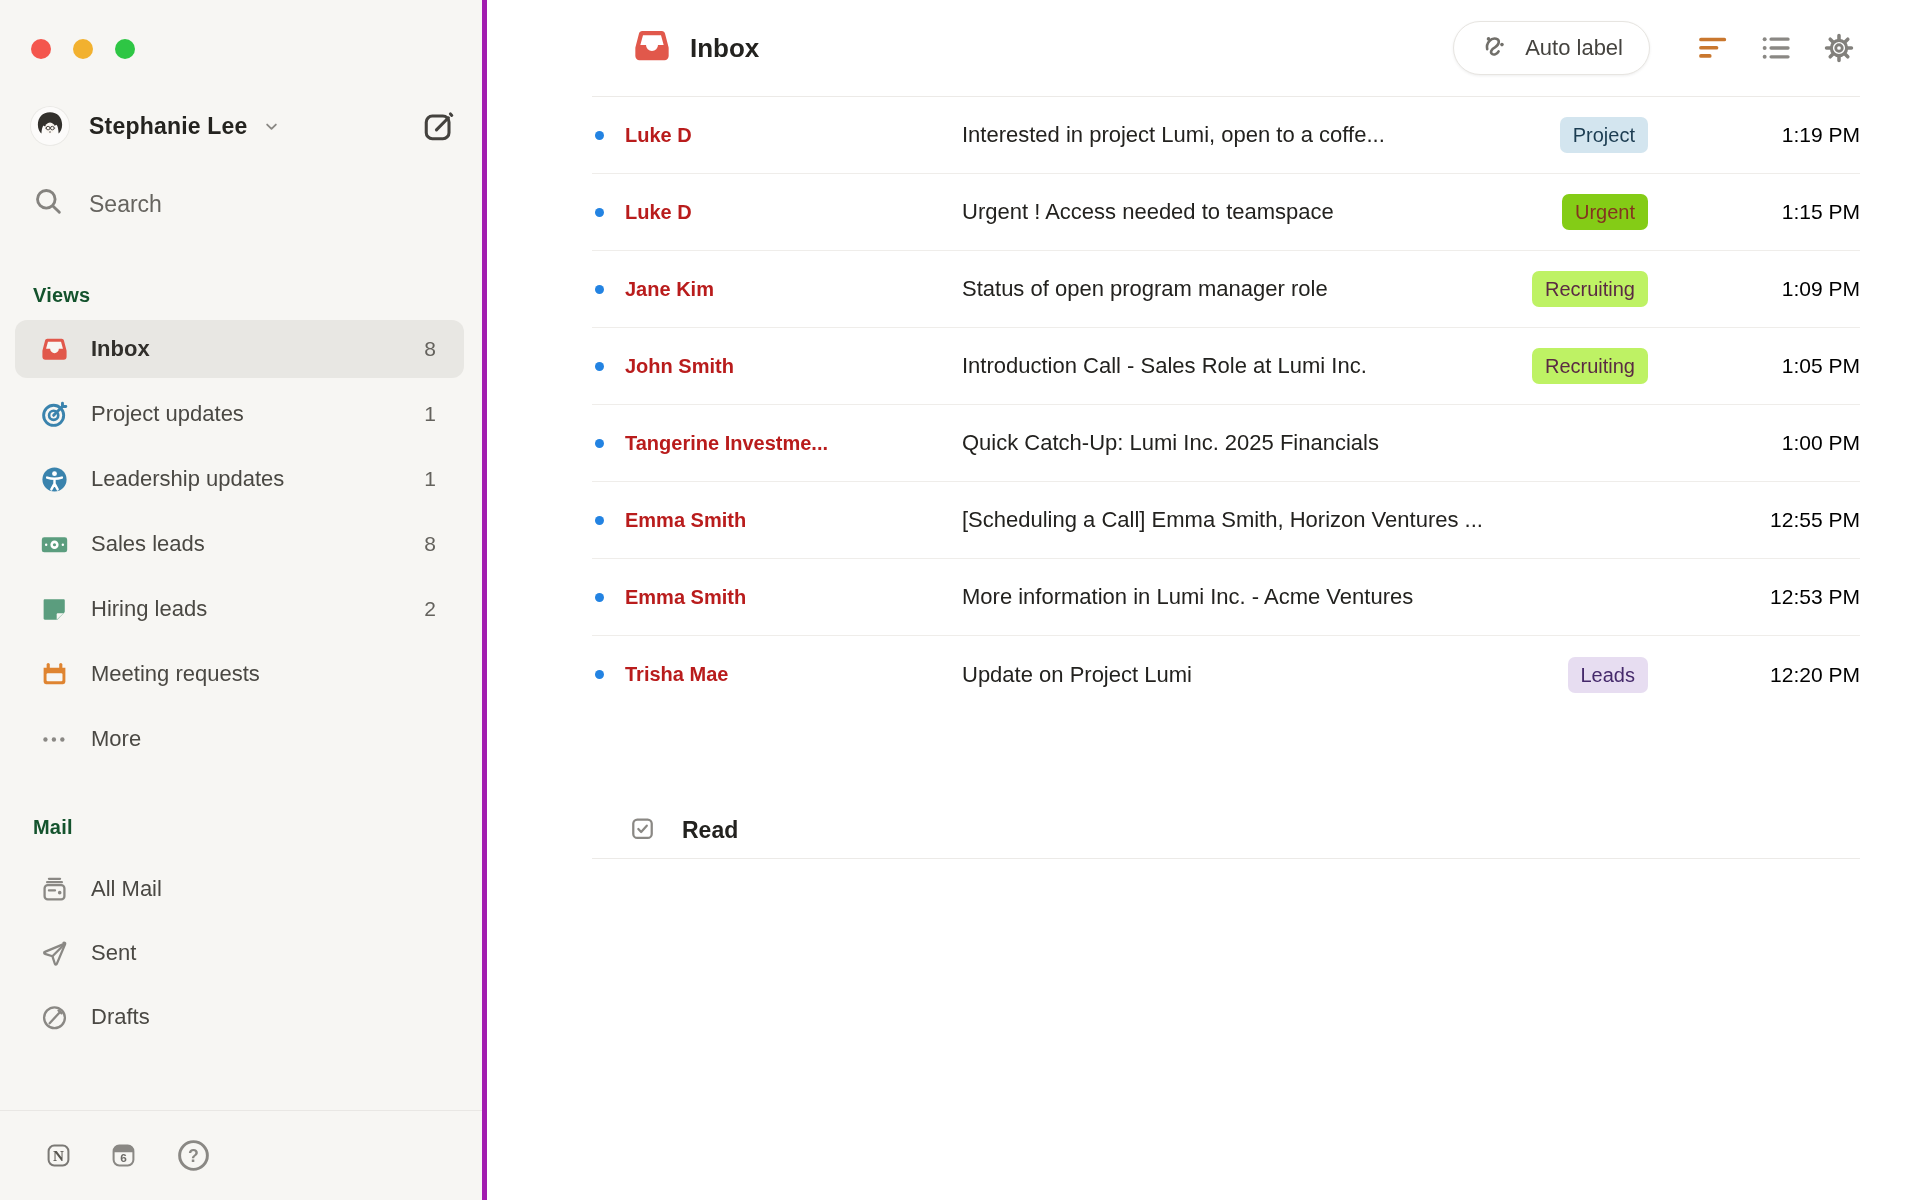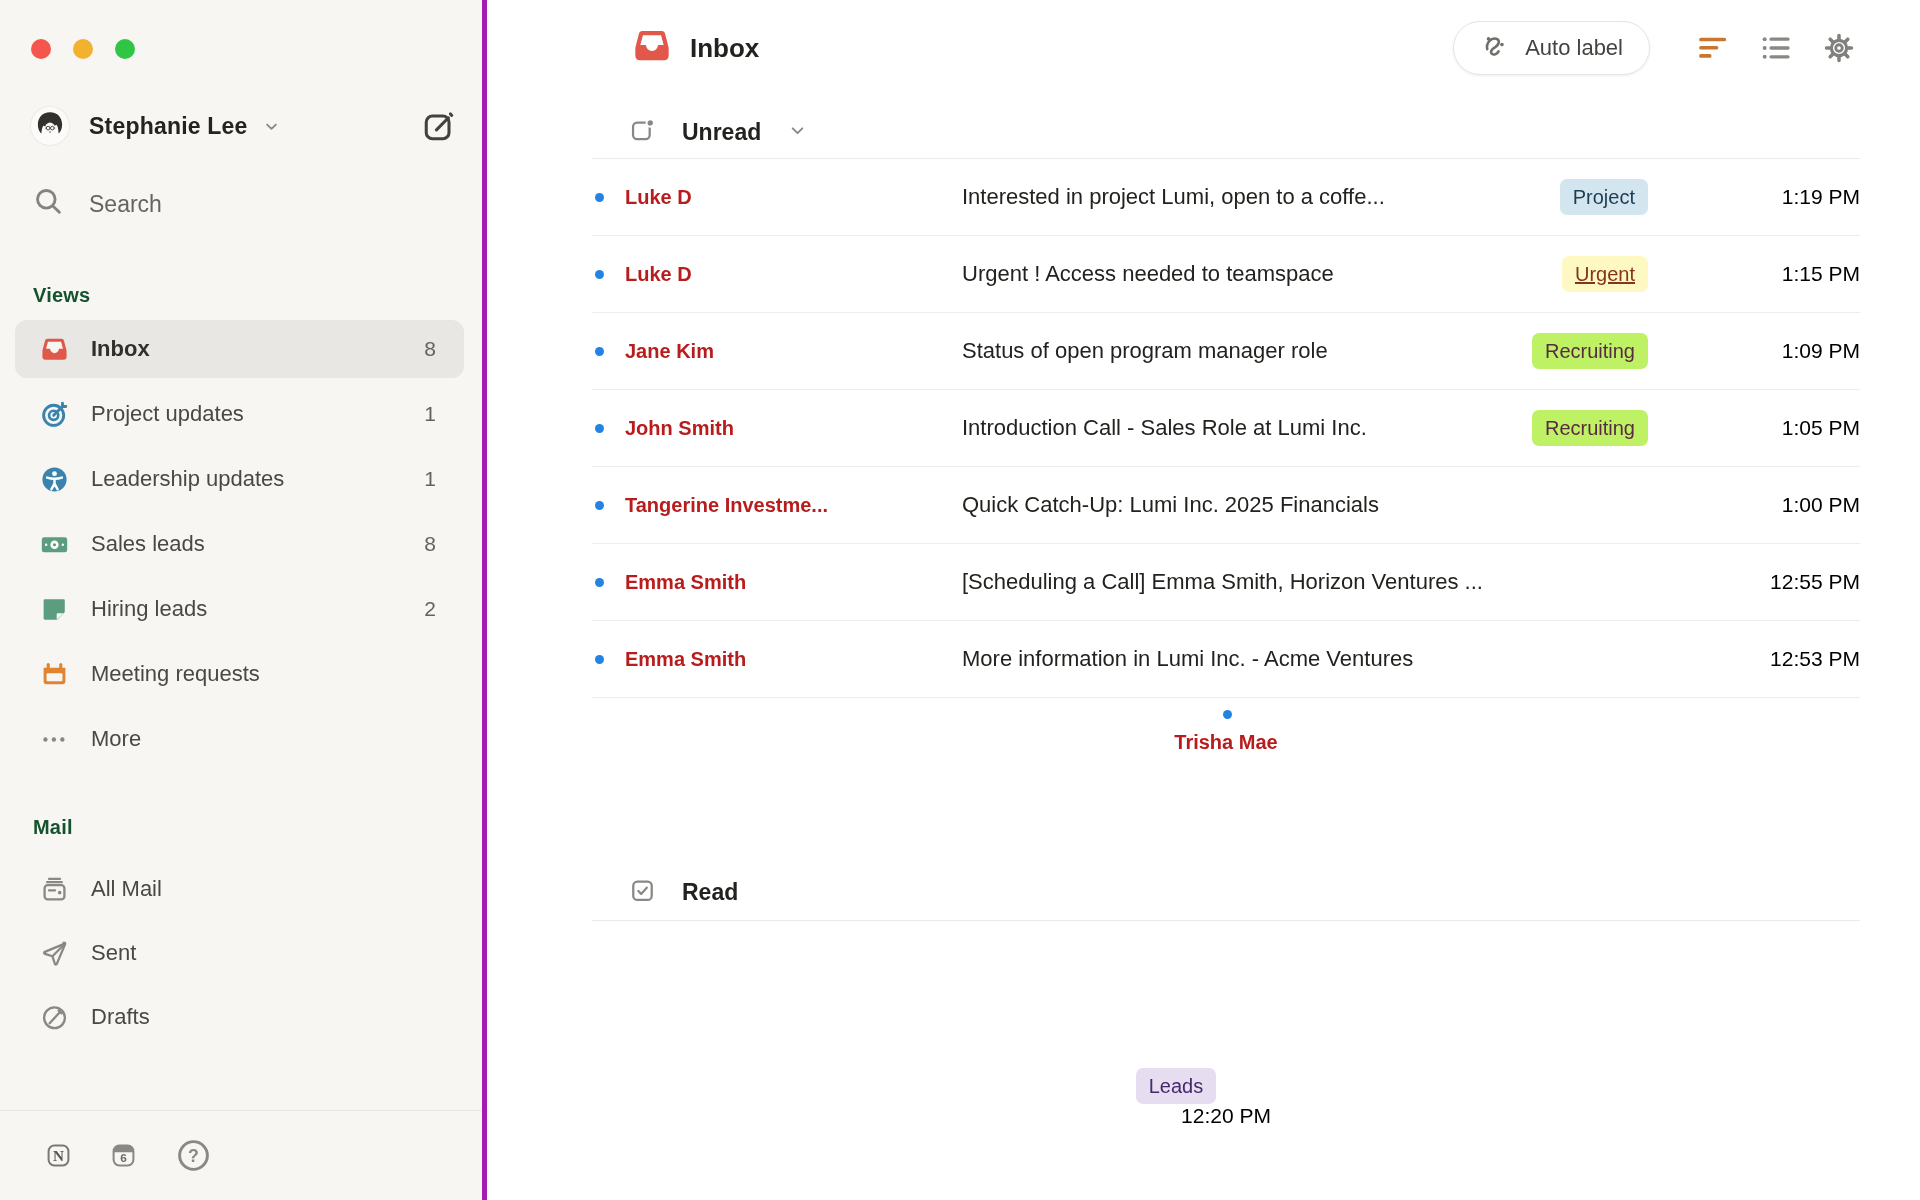--- a/index.html
+++ b/index.html
@@ -46,28 +46,28 @@
   .page-title { margin-left:18px; font-size:26px; font-weight:700; color:#23221f; }
   .auto-label-btn { margin-left:auto; display:flex; align-items:center; gap:14px; height:54px; padding:0 26px; background:#fff; border:1px solid #e7e5e1; border-radius:28px; box-shadow:0 1px 3px rgba(0,0,0,.07); font-size:22px; font-weight:500; color:#45433f; cursor:pointer; }
   .header-icons { display:flex; align-items:center; gap:29px; margin-left:46px; }
   .icon-btn { display:flex; cursor:pointer; }
 
   .group-header { display:flex; align-items:center; gap:26px; height:52px; margin:10px 64px 0 142px; cursor:pointer; }
   .group-title { font-size:23px; font-weight:700; color:#23221f; }
 
   .email-list { margin:0 60px 0 105px; border-top:1px solid #eceae7; }
   .email-row { display:flex; align-items:center; height:77px; border-bottom:1px solid #efedea; cursor:pointer; }
-  .email-row:last-child { border-bottom:none;flex-direction:column; }
+  .email-row:last-child { border-bottom:none; }
   .dot-col { flex:0 0 33px; padding-left:3px; display:flex; align-items:center; }
   .unread-dot { width:9px; height:9px; border-radius:50%; background:#2383e2; }
   .sender { flex:0 0 337px; font-size:20px; font-weight:700; color:#b91c1c; white-space:nowrap; overflow:hidden; }
   .subject { flex:1 1 auto; font-size:22px; color:#23221f; white-space:nowrap; overflow:hidden; padding-right:20px; }
   .badge { flex:0 0 auto; margin-right:100px; padding:5px 13px; border-radius:7px; font-size:20px; font-weight:500; line-height:1.3; }
   .badge-blue   { background:#d3e5ef; color:#1c3d52; }
-  .badge-red    { background:#fef9c3; color:#84341f;text-decoration:underline; }
+  .badge-red    { background:#84cc16; color:#84341f; }
   .badge-pink   { background:#bef264; color:#5a2a43; }
   .badge-purple { background:#e7ddf1; color:#45296b; }
   .time { flex:0 0 112px; text-align:right; font-size:21px; color:#000000; white-space:nowrap; }
 
   .read-header { display:flex; align-items:center; gap:26px; height:56px; margin:90px 60px 0 105px; padding-left:37px; border-bottom:1px solid #eceae7; cursor:pointer; }
 </style>
 </head>
 <body>
 
 <div class="app">
@@ -308,34 +308,20 @@
             <g stroke="#82807c" stroke-width="2.5" stroke-linecap="round">
               <path d="M17.2 12h3.6M12 17.2v3.6M6.8 12H3.2M12 6.8V3.2M15.7 15.7l2.5 2.5M8.3 15.7l-2.5 2.5M8.3 8.3 5.8 5.8M15.7 8.3l2.5-2.5"></path>
             </g>
             <circle cx="12" cy="12" r="5.4" fill="#fff" stroke="#82807c" stroke-width="2.2"></circle>
             <circle cx="12" cy="12" r="2.3" fill="none" stroke="#82807c" stroke-width="2"></circle>
           </svg>
         </span>
       </div>
     </div>
 
-    <div class="group-header">
-      <span>
-        <svg viewBox="0 0 24 24" width="27" height="27">
-          <rect x="3.6" y="4.9" width="14.8" height="14.8" rx="3.6" stroke="#8a8884" stroke-width="2" fill="none"></rect>
-          <circle cx="18.9" cy="5.3" r="3.3" fill="#8a8884" stroke="#fff" stroke-width="1.8"></circle>
-        </svg>
-      </span>
-      <span class="group-title">Unread</span>
-      <span>
-        <svg viewBox="0 0 24 24" width="21" height="21">
-            <path d="M6.5 9.5 12 15l5.5-5.5" stroke="#8a8884" stroke-width="2.2" fill="none" stroke-linecap="round" stroke-linejoin="round"></path>
-          </svg>
-      </span>
-    </div>
 
     <div class="email-list">
 
       <div class="email-row">
         <span class="dot-col">
             <span class="unread-dot"></span>
           </span>
         <span class="sender">Luke D</span>
         <span class="subject">Interested in project Lumi, open to a coffe...</span>
         <span class="badge badge-blue">Project</span>

